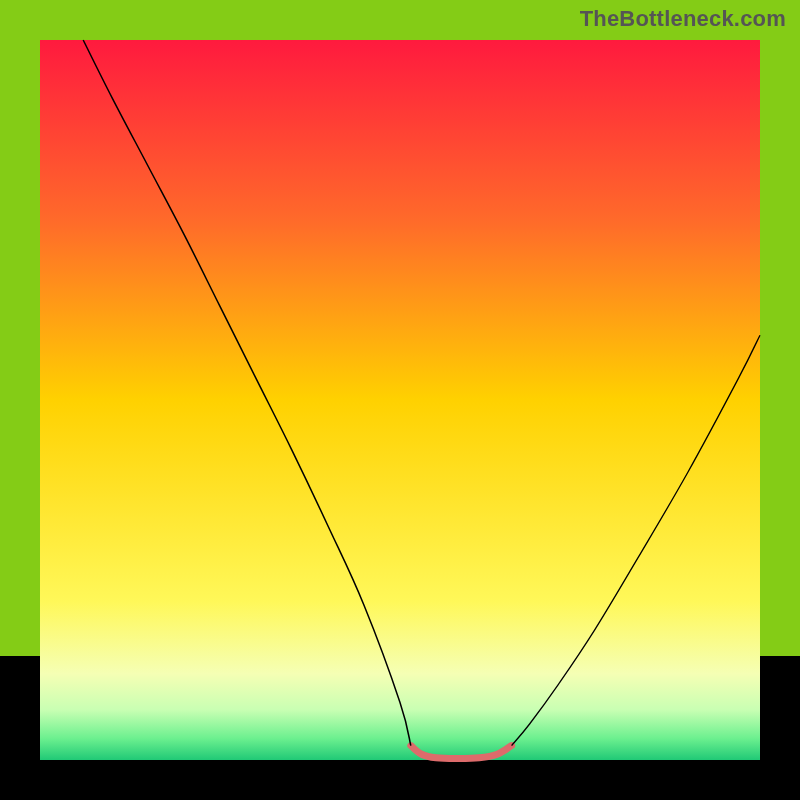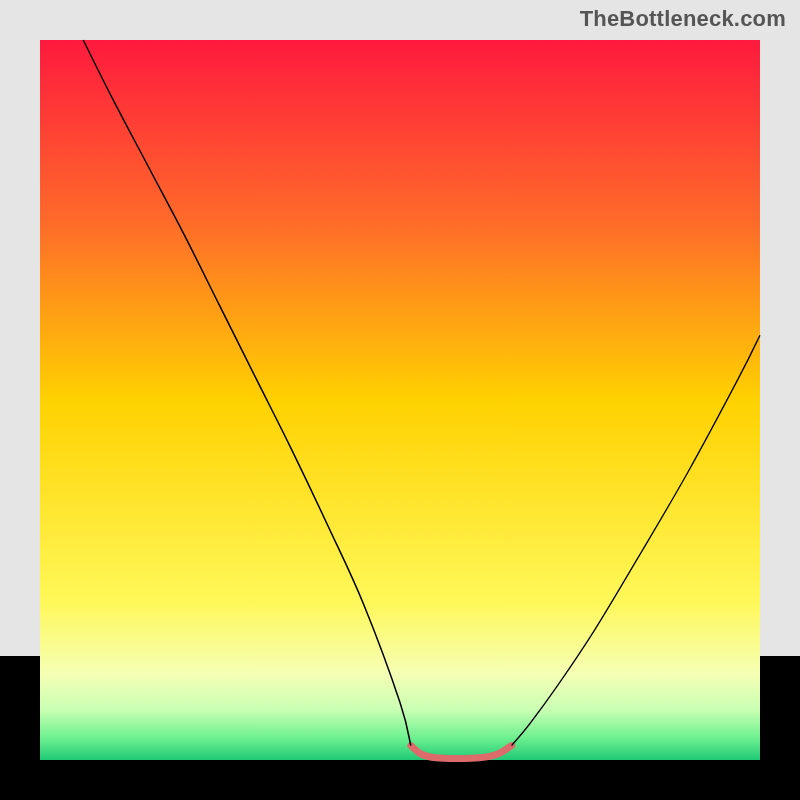--- a/index.html
+++ b/index.html
@@ -8,21 +8,21 @@
     width: 800px;
     height: 800px;
     overflow: hidden;
     background: #000;
     font-family: Arial, Helvetica, sans-serif;
   }
   .frame {
     position: relative;
     width: 800px;
     height: 656px;
-    background: #e5e5e5;
+    background: #84cc16;
   }
   .plot-area {
     position: absolute;
     left: 40px;
     top: 40px;
     width: 720px;
     height: 720px;
   }
   .gradient-bg {
     position: absolute;

